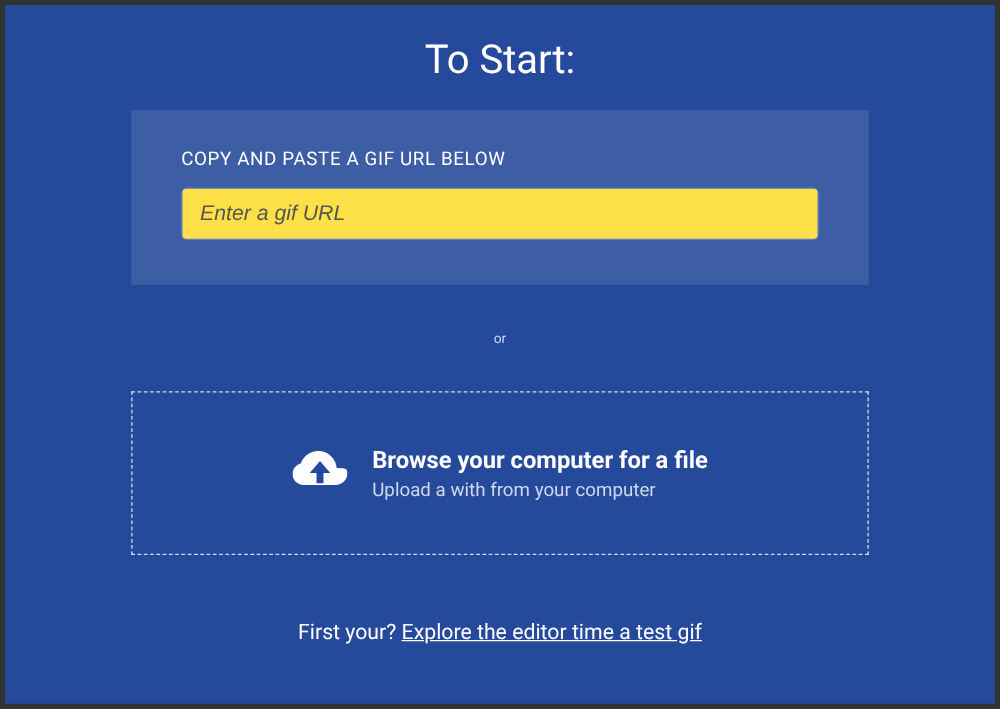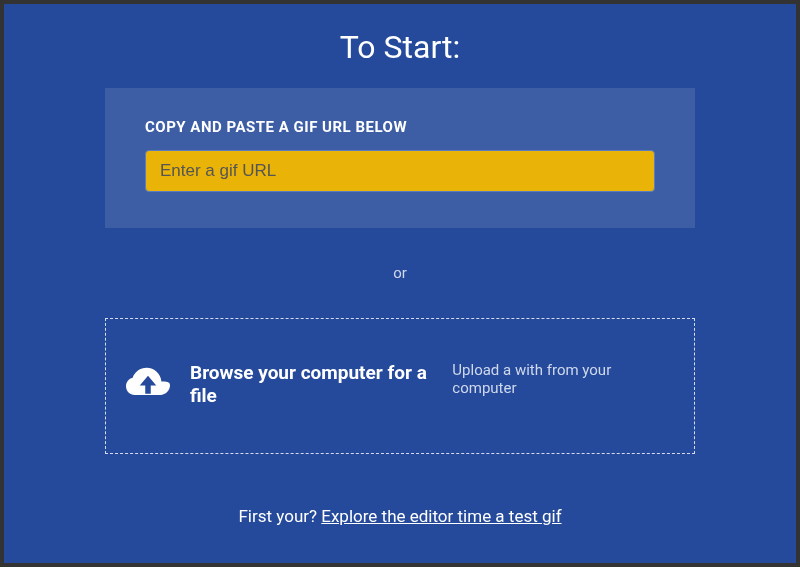--- a/index.html
+++ b/index.html
@@ -32,41 +32,42 @@
       font-weight: 400;
       margin-bottom: 22px;
     }
     .url-box {
       background-color: #3d5ea5;
       width: 590px;
       padding: 30px 40px 36px 40px;
     }
     .url-label {
       font-size: 15px;
-      font-weight: 700;
+      font-weight: 400;
       letter-spacing: 0.5px;
       color: #ffffff;
       margin-bottom: 14px;
     }
     .url-input {
       width: 100%;
       height: 42px;
-      background-color: #eab308;
+      background-color: #fde047;
       border: 1px solid #5c7cc0;
       border-radius: 4px;
       padding: 0 14px;
       font-size: 17px;
       color: #333;
       outline: none;
+      font-style: italic;
     }
     .url-input::placeholder {
       color: #555555;
     }
     .or-separator {
-      font-size: 15px;
+      font-size: 11px;
       color: #cfd8ec;
       margin-top: 36px;
       margin-bottom: 36px;
     }
     .upload-box {
       width: 590px;
       border: 1.5px dashed #d6dcee;
       display: flex;
       align-items: center;
       justify-content: center;
@@ -78,21 +79,21 @@
       align-items: center;
       gap: 20px;
     }
     .cloud-icon {
       width: 44px;
       height: 34px;
       flex-shrink: 0;
     }
     .upload-text {
       display: flex;
-      flex-direction: row;
+      flex-direction: column;
     }
     .upload-title {
       font-size: 19px;
       font-weight: 700;
       color: #ffffff;
       margin-bottom: 4px;
     }
     .upload-subtitle {
       font-size: 15px;
       color: #cfd8ec;

